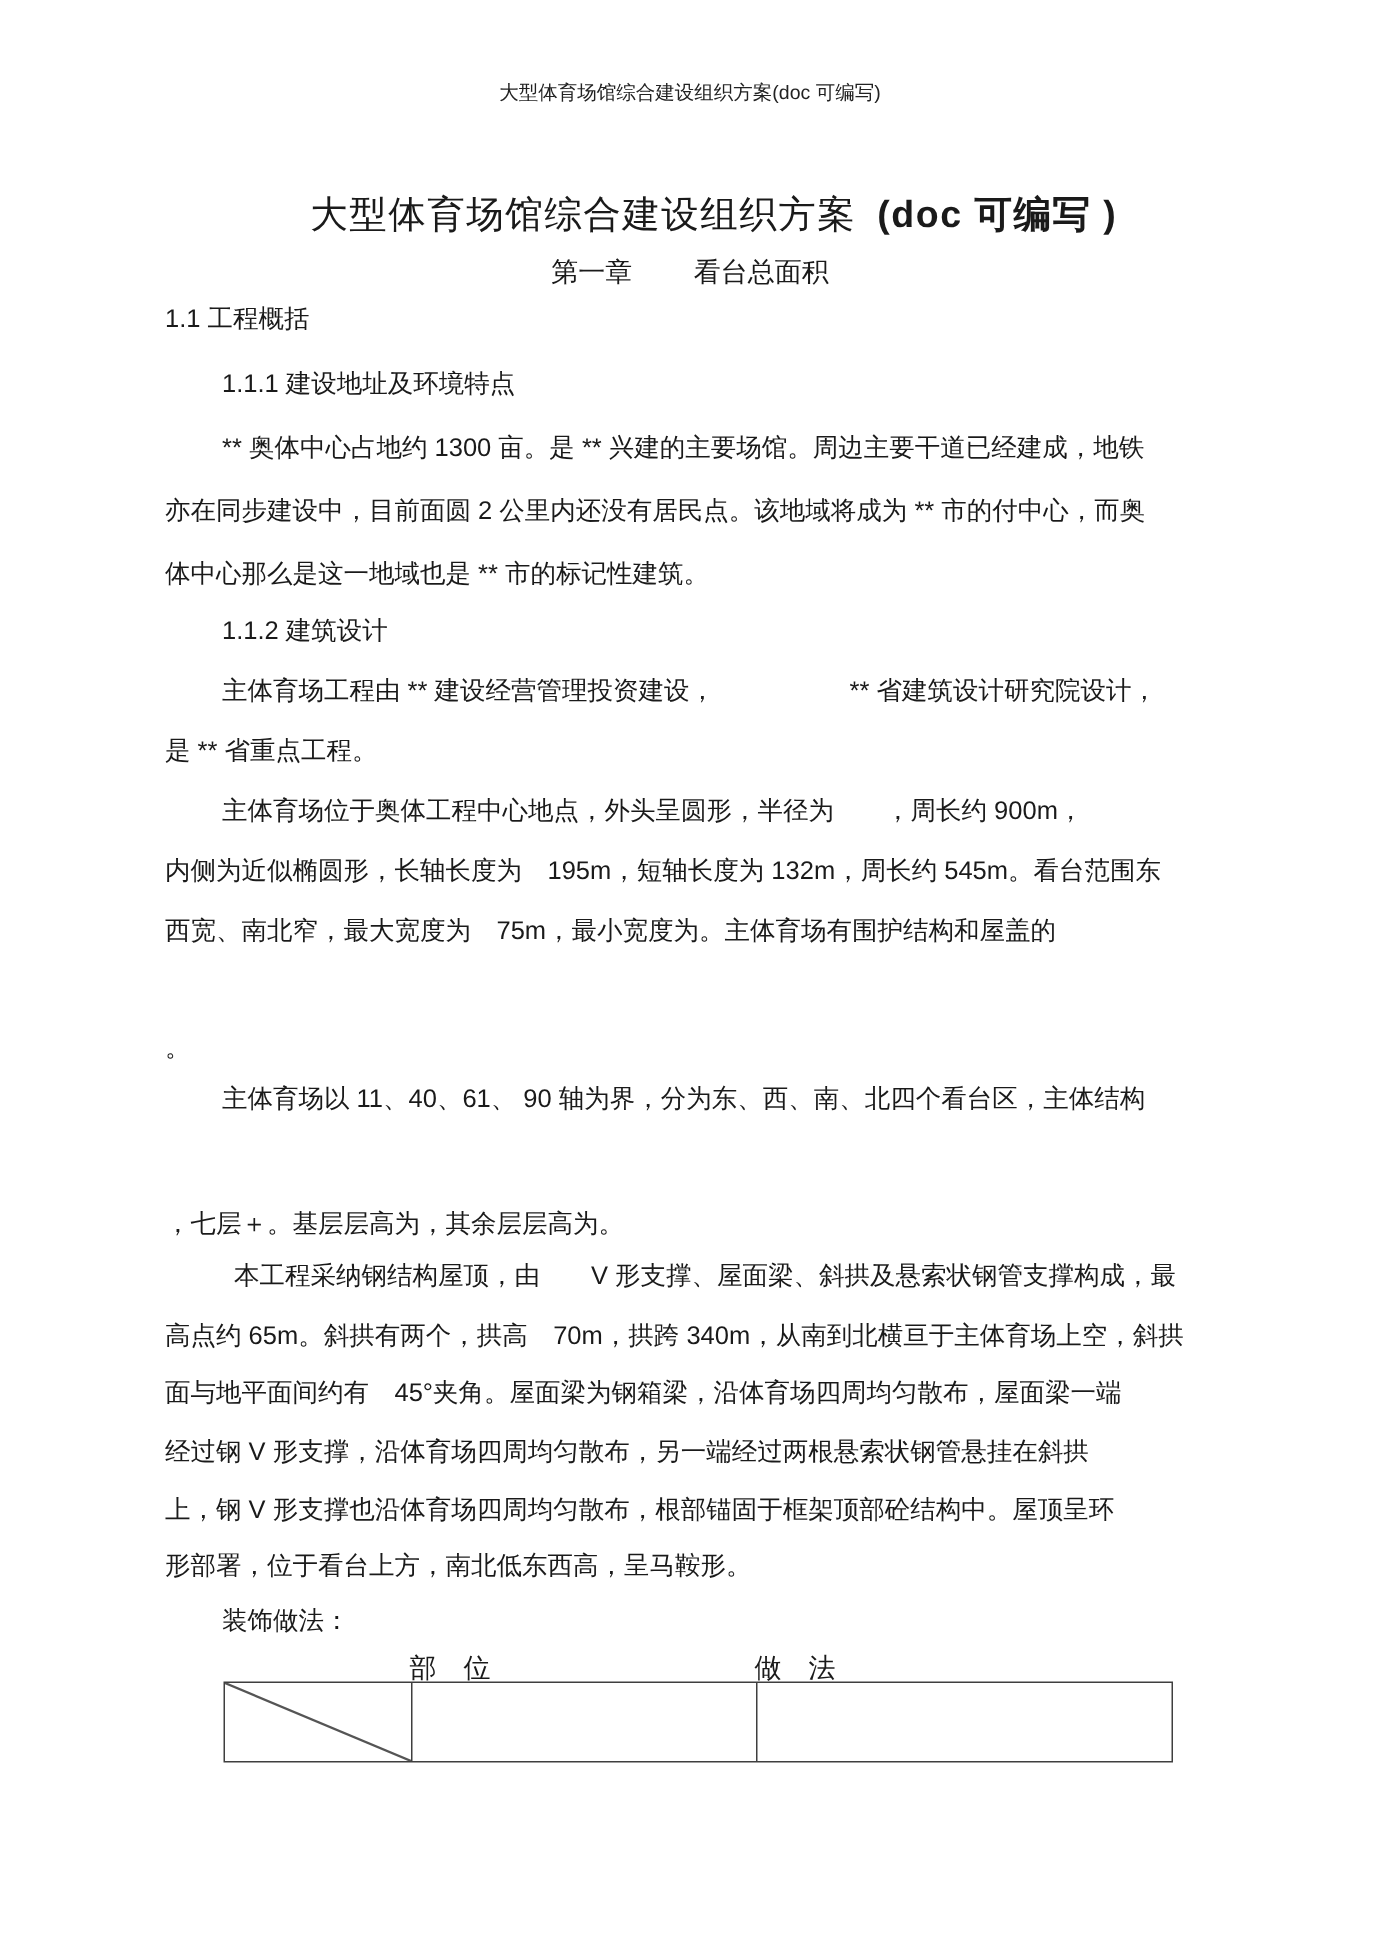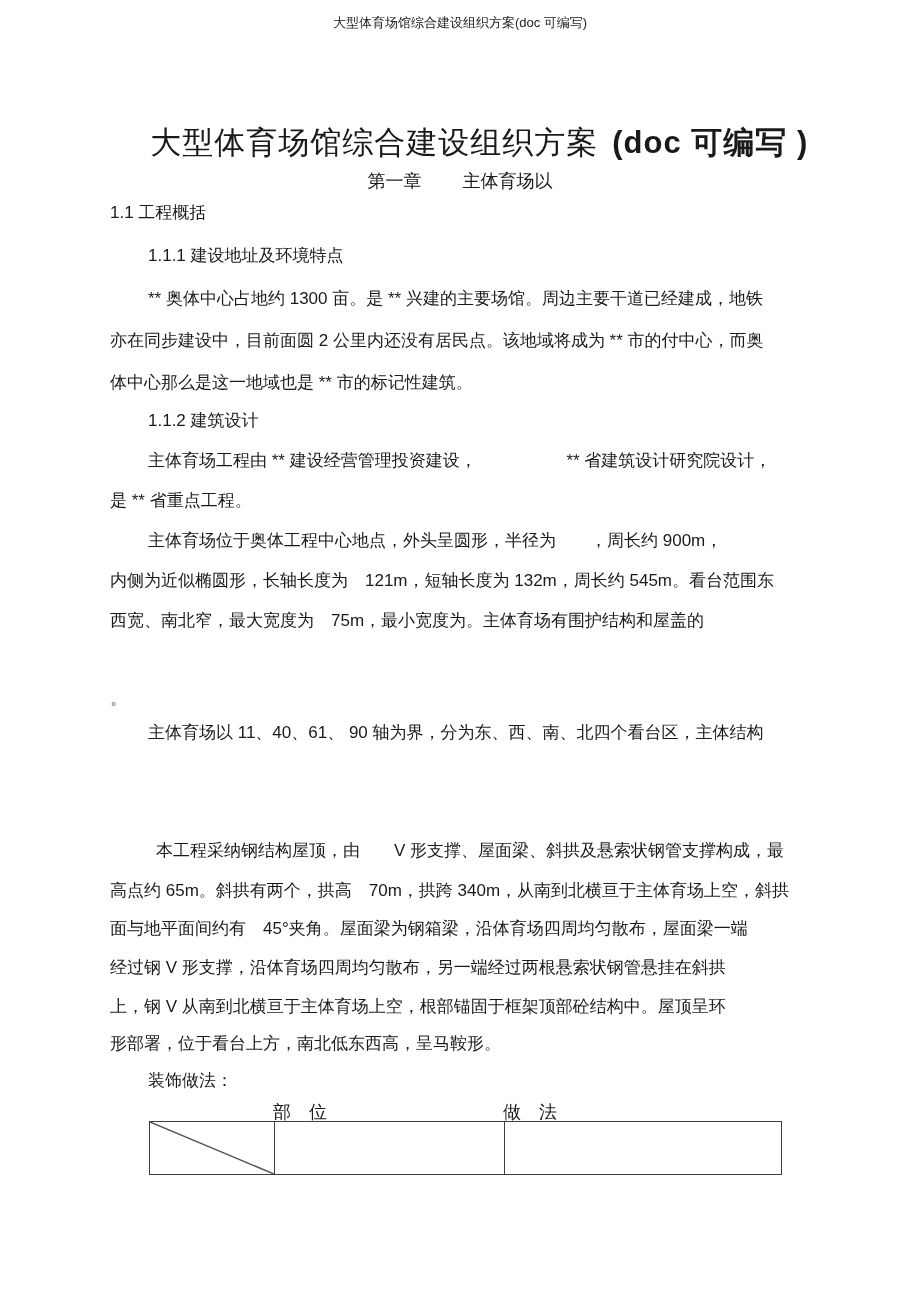--- a/index.html
+++ b/index.html
@@ -12,22 +12,22 @@
     color: #1a1a1a;
     overflow: hidden;
   }
   .line {
     position: absolute;
     font-size: 17px;
     line-height: 22px;
     white-space: pre;
   }
   .center { left: 0; width: 100%; text-align: center; }
-  .running { font-size: 13px; color: #222; }
-  .doc-title { font-size: 31px; letter-spacing: 1px; }
+  .running { font-size: 13px; color: #222; margin-top: 39px; }
+  .doc-title { font-size: 25px; letter-spacing: 1px; }
   .doc-title .suffix { font-weight: bold; margin-left: 14px; }
   .chapter { font-size: 18px; }
   sup.sq {
     font-size: 13px;
     position: relative;
     top: -7px;
     padding: 0 1px;
   }
   
   .tbl-header-label {
@@ -67,47 +67,48 @@
 <body>
 
 <div class="page">
 
   <div class="line center running" style="top:12px">大型体育场馆综合建设组织方案(doc 可编写)</div>
 
   <div class="line center doc-title" style="top:110px">
     <span>大型体育场馆综合建设组织方案</span><span class="suffix">(doc 可编写 )</span>
   </div>
 
-  <div class="line center chapter" style="top:170px">第一章　　 主体育场以</div>
+  <div class="line center chapter" style="top:170px">第一章　　 看台总面积</div>
 
   <div class="line" style="top:202px;left:110px">1.1 工程概括</div>
 
   <div class="line" style="top:245px;left:148px">1.1.1 建设地址及环境特点</div>
 
   <div class="line" style="top:288px;left:148px">** 奥体中心占地约 1300 亩。是 ** 兴建的主要场馆。周边主要干道已经建成，地铁</div>
   <div class="line" style="top:330px;left:110px">亦在同步建设中，目前面圆 2 公里内还没有居民点。该地域将成为 ** 市的付中心，而奥</div>
   <div class="line" style="top:372px;left:110px">体中心那么是这一地域也是 ** 市的标记性建筑。</div>
 
   <div class="line" style="top:410px;left:148px">1.1.2 建筑设计</div>
 
   <div class="line" style="top:450px;left:148px">主体育场工程由 ** 建设经营管理投资建设，　　　　　 ** 省建筑设计研究院设计，</div>
   <div class="line" style="top:490px;left:110px">是 ** 省重点工程。</div>
 
   <div class="line" style="top:530px;left:148px">主体育场位于奥体工程中心地点，外头呈圆形，半径为　　，周长约 900m，</div>
-  <div class="line" style="top:570px;left:110px">内侧为近似椭圆形，长轴长度为　121m，短轴长度为 132m，周长约 545m。看台范围东</div>
+  <div class="line" style="top:570px;left:110px">内侧为近似椭圆形，长轴长度为　195m，短轴长度为 132m，周长约 545m。看台范围东</div>
   <div class="line" style="top:610px;left:110px">西宽、南北窄，最大宽度为　75m，最小宽度为。主体育场有围护结构和屋盖的</div>
   <div class="line" style="top:688px;left:110px">。</div>
 
   <div class="line" style="top:722px;left:148px">主体育场以 11、40、61、 90 轴为界，分为东、西、南、北四个看台区，主体结构</div>
+  <div class="line" style="top:805px;left:110px">，七层＋。基层层高为，其余层层高为。</div>
 
   <div class="line" style="top:840px;left:156px">本工程采纳钢结构屋顶，由　　V 形支撑、屋面梁、斜拱及悬索状钢管支撑构成，最</div>
   <div class="line" style="top:880px;left:110px">高点约 65m。斜拱有两个，拱高　70m，拱跨 340m，从南到北横亘于主体育场上空，斜拱</div>
   <div class="line" style="top:918px;left:110px">面与地平面间约有　45°夹角。屋面梁为钢箱梁，沿体育场四周均匀散布，屋面梁一端</div>
   <div class="line" style="top:957px;left:110px">经过钢 V 形支撑，沿体育场四周均匀散布，另一端经过两根悬索状钢管悬挂在斜拱</div>
-  <div class="line" style="top:996px;left:110px">上，钢 V 从南到北横亘于主体育场上空，根部锚固于框架顶部砼结构中。屋顶呈环</div>
+  <div class="line" style="top:996px;left:110px">上，钢 V 形支撑也沿体育场四周均匀散布，根部锚固于框架顶部砼结构中。屋顶呈环</div>
   <div class="line" style="top:1033px;left:110px">形部署，位于看台上方，南北低东西高，呈马鞍形。</div>
 
   <div class="line" style="top:1070px;left:148px">装饰做法：</div>
 
   <div class="tbl-header-label" style="top:1100px;left:273px;width:230px">部　位</div>
   <div class="tbl-header-label" style="top:1100px;left:503px;width:279px">做　法</div>
 
   <div class="deco-table">
     <svg class="diag-svg" viewBox="0 0 124 52">
       <line x1="0" y1="0" x2="124" y2="52" stroke="#555555" stroke-width="1.5"></line>

